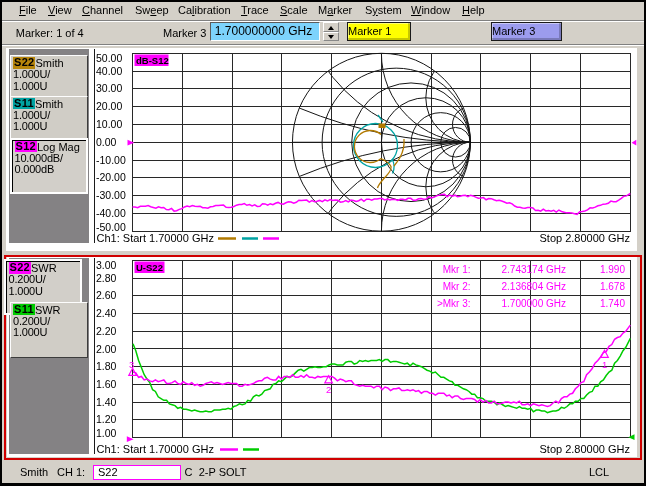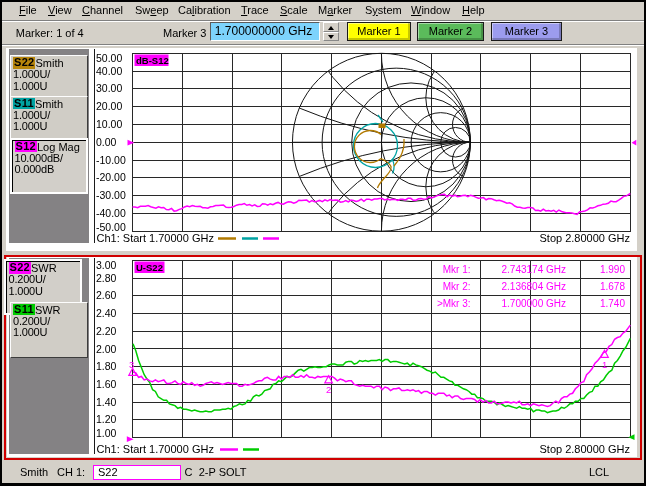--- a/index.html
+++ b/index.html
@@ -2,21 +2,21 @@
 <html><head><meta charset="utf-8"><style>
 *{margin:0;padding:0;box-sizing:border-box}
 html,body{width:646px;height:486px;background:#000;position:relative;overflow:hidden;
  font-family:"Liberation Sans",sans-serif;color:#000}
 #win{position:absolute;left:2px;top:2px;width:642px;height:481px;background:#d4d0c8}
 .abs{position:absolute}
 #menubar{position:absolute;left:11px;top:0;width:642px;height:18px;font-size:11px;line-height:17px}
 #sep1{position:absolute;left:0;top:17.5px;width:642px;height:2px;border-top:1px solid #808080;border-bottom:1px solid #fff}
 #toolbar{position:absolute;left:0;top:19px;width:642px;height:23px;font-size:11px}
 #sep2{position:absolute;left:0;top:41.5px;width:642px;height:2px;border-top:1px solid #808080;border-bottom:1px solid #fff}
-.mbtn{position:absolute;top:1px;height:19px;border:1px solid #1a1a1a;text-align:center;line-height:17px;
+.mbtn{position:absolute;top:1px;height:19px;border:1px solid #1a1a1a;text-align:left;line-height:17px;
  box-shadow:inset -2px -2px 0 rgba(0,0,0,.22),inset 1px 1px 0 rgba(255,255,255,.45)}
 .white{position:absolute;background:#fff}
 .sb{position:absolute;background:#848284}
 .tb,.tbs{position:absolute;width:78px;height:56px;background:#d0cdc6;font-size:10px;padding:1px 0 0 2px;overflow:hidden}
 .tb{border-top:1.5px solid #fdfdfd;border-left:1.5px solid #fdfdfd;border-right:1.5px solid #3c3c3c;border-bottom:1.5px solid #3c3c3c}
 .tbs{border:2px solid #fff;box-shadow:inset 1px 1px 0 #000;background:#d2cfc9;padding:1px 0 0 2.5px}
 .sw{display:inline-block;font-weight:bold;font-size:11px;line-height:11.5px;padding:0 1px;letter-spacing:0.3px}
 .lb{font-size:11px;vertical-align:top}
 .v{font-size:11px;line-height:11.4px;letter-spacing:-0.2px}
 u{text-decoration:underline}
@@ -42,21 +42,20 @@
   <div class="abs" style="left:207.8px;top:0.8px;width:110px;height:19.5px;background:#7dd3fc;
     border-top:1.5px solid #5c5c5c;border-left:1.5px solid #5c5c5c;border-bottom:1.5px solid #fff;border-right:1.5px solid #fff;
     line-height:16px;padding-left:4px;font-size:12px">1.700000000 GHz</div>
   <div class="abs" style="left:320.5px;top:0.8px;width:16px;height:9.8px;background:#d4d0c8;border:1px solid #888;border-top-color:#fff;border-left-color:#fff">
     <div style="width:0;height:0;border:3px solid transparent;border-bottom:4px solid #000;margin:0 auto;margin-top:0.5px"></div>
       </div>
   <div class="abs" style="left:320.5px;top:10.6px;width:16px;height:9.8px;background:#d4d0c8;border:1px solid #888;border-top-color:#fff;border-left-color:#fff">
     <div style="width:0;height:0;border:3px solid transparent;border-top:4px solid #000;margin:0 auto;margin-top:2.5px"></div>
       </div>
   <div class="mbtn" style="left:345px;width:64px;background:#ffff00">Marker 1</div>
-  <div class="mbtn" style="left:415px;width:67px;background:#5bbb5b">Marker 2</div>
   <div class="mbtn" style="left:489px;width:71px;background:#9c9cee">Marker 3</div>
  </div>
  <div id="sep2"></div>
 </div>
 
 <div class="white" style="left:6px;top:47.5px;width:631px;height:203px"></div>
 <div class="sb" style="left:8.5px;top:48.5px;width:80.5px;height:194px"></div>
 <div class="abs" style="left:94px;top:48.5px;width:1px;height:194px;background:#1a1a1a"></div>
 
 <div class="abs" style="left:4px;top:254.5px;width:637.5px;height:205px;border:2px solid #d00000;background:#d4d0c8"></div>

